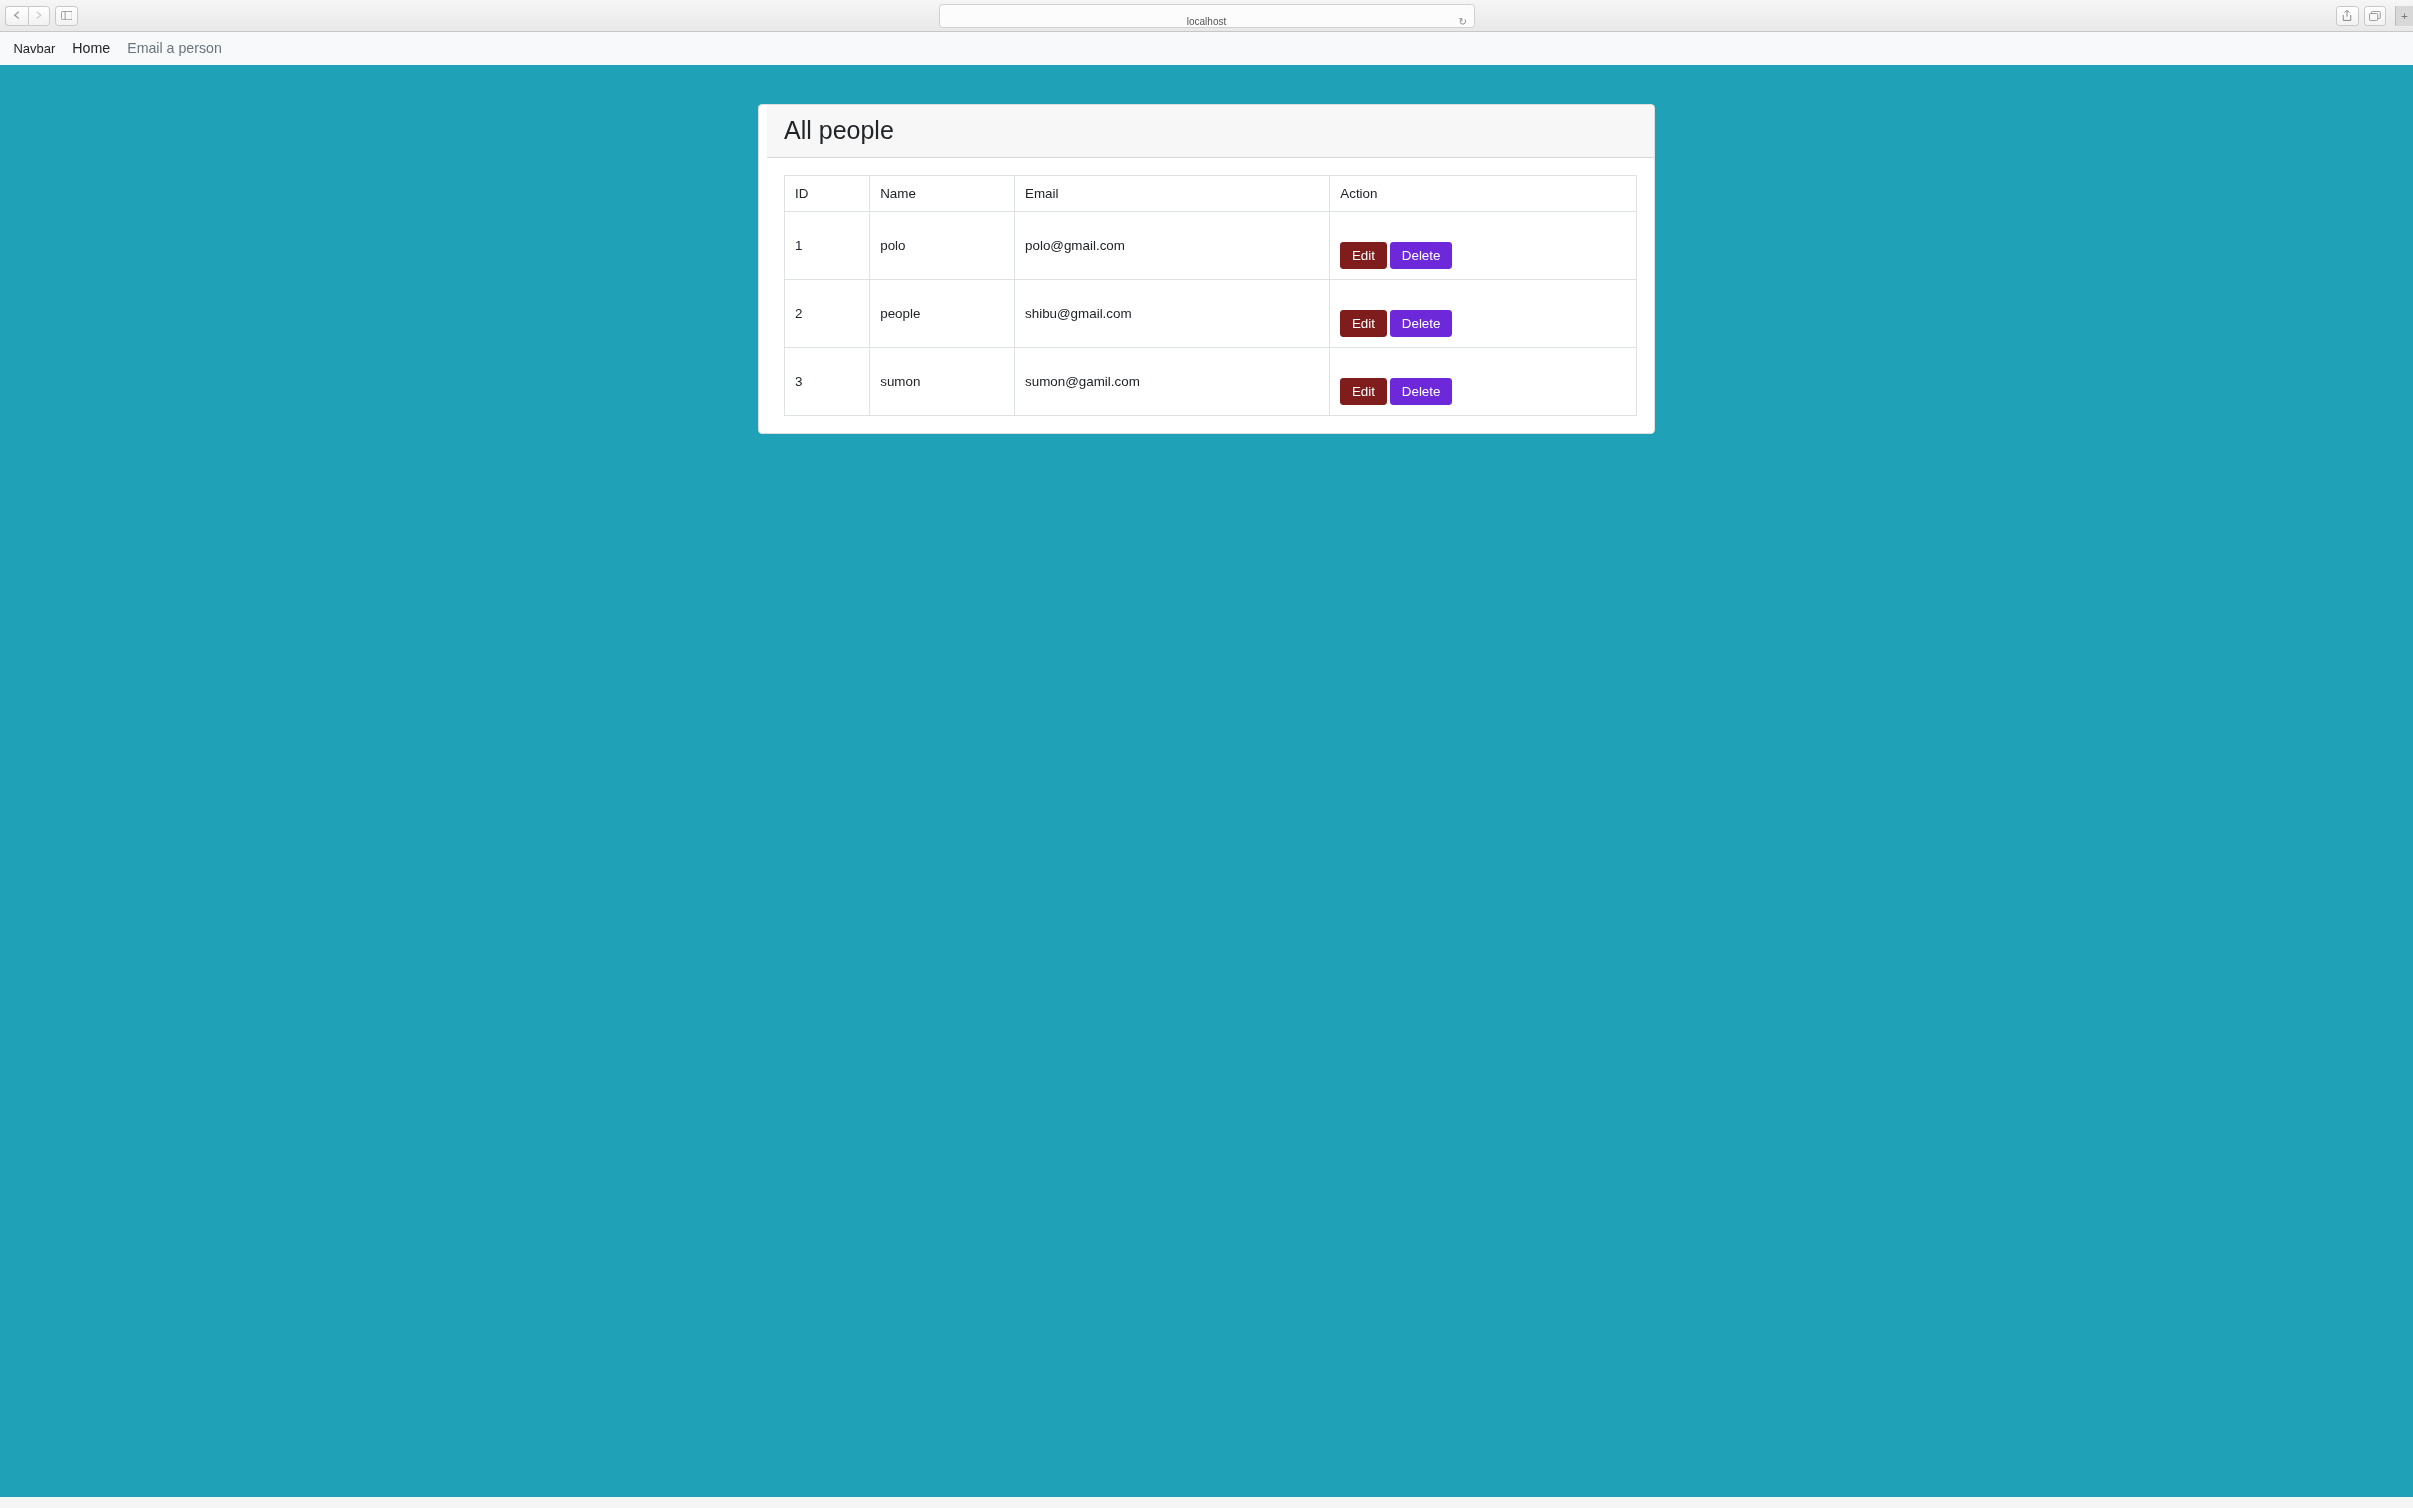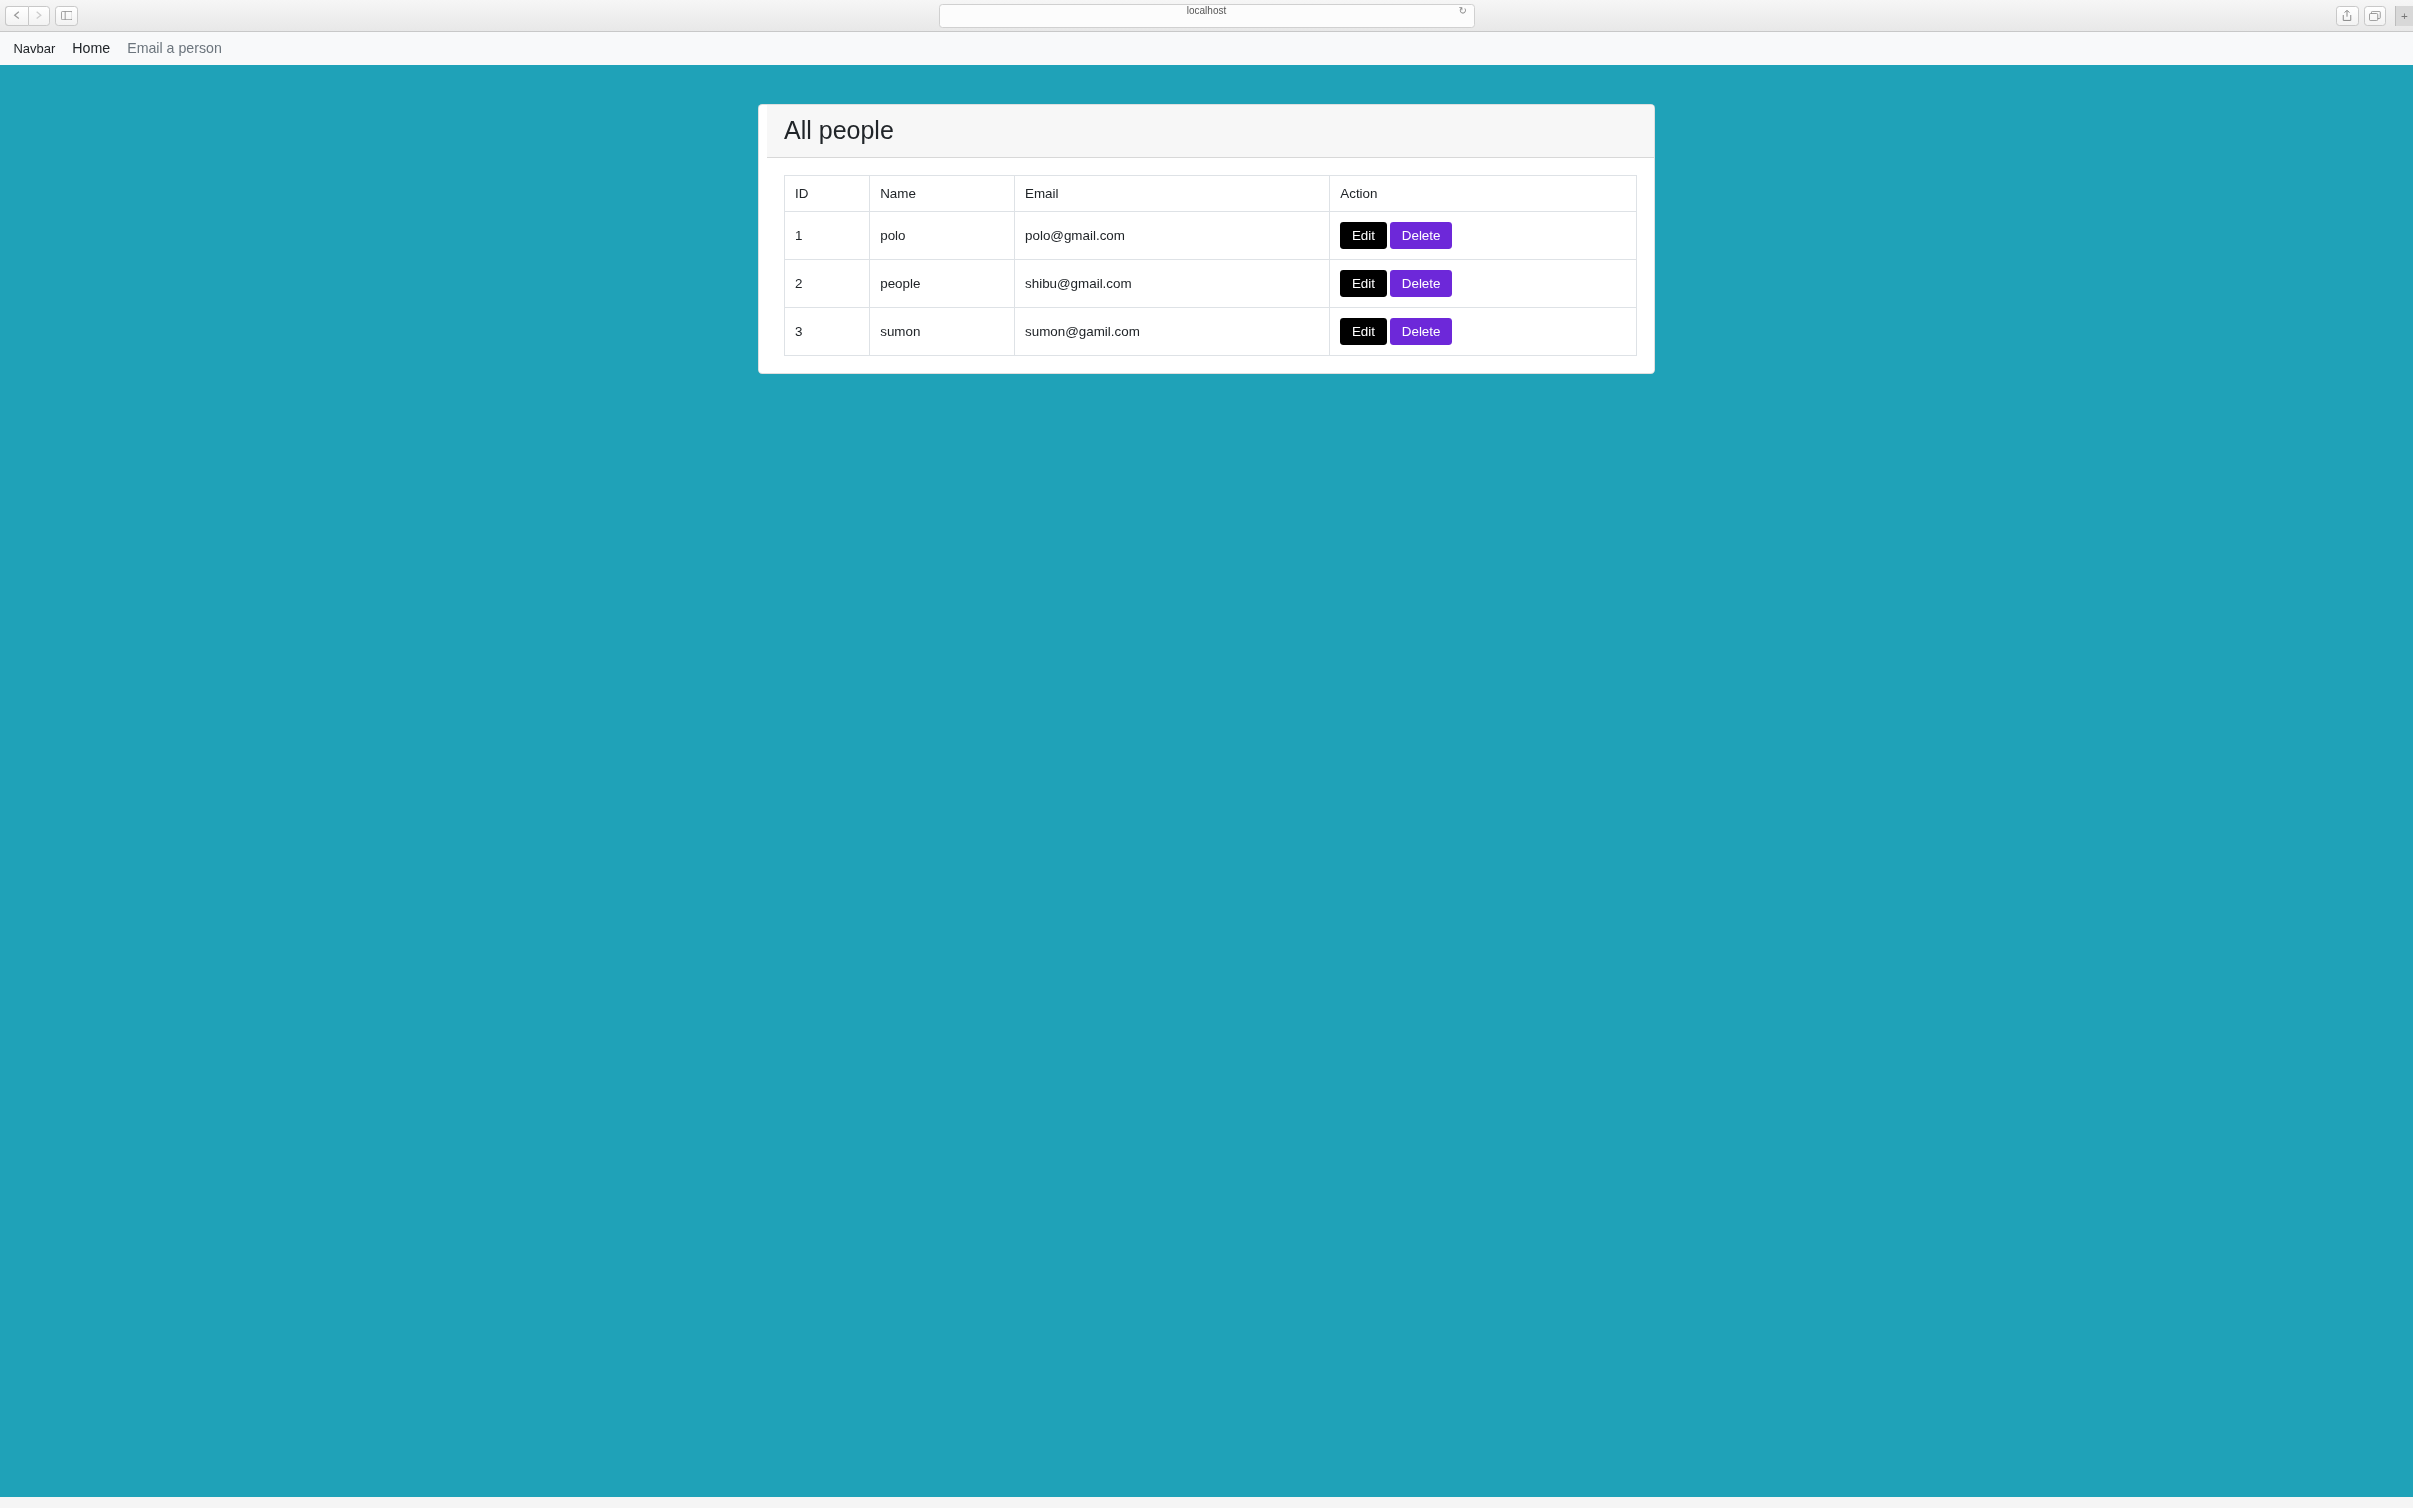--- a/index.html
+++ b/index.html
@@ -50,21 +50,21 @@
     .url-bar {
       position: absolute;
       left: 50%;
       transform: translateX(-50%);
       width: 536px;
       height: 24px;
       background: #fcfcfc;
       border: 0.8px solid #d0d0d0;
       border-radius: 3.4px;
       display: flex;
-      align-items: flex-start;
+      align-items: flex-end;
       justify-content: center;
       font-size: 10px;
       color: #555;
     }
     .url-refresh {
       position: absolute;
       right: 6.7px;
       color: #888;
       font-size: 10px;
     }
@@ -165,21 +165,22 @@
       display: inline-block;
       padding: 5.9px 11.7px;
       border: none;
       border-radius: 3.4px;
       font-size: 13.4px;
       color: #fff;
       cursor: pointer;
       margin-right: 3.4px;
     }
     .btn-info {
-      background: #000000;
+      background: #7f1d1d;
+      margin-top: 20px;
     }
     .btn-danger {
       background: #6d28d9;
     }
   </style>
 </head>
 <body>
 
 <div class="browser-chrome">
   <div class="chrome-btn-group">

